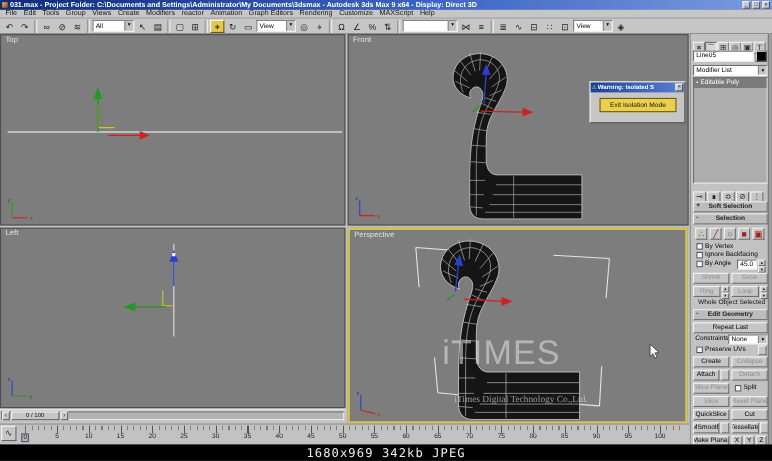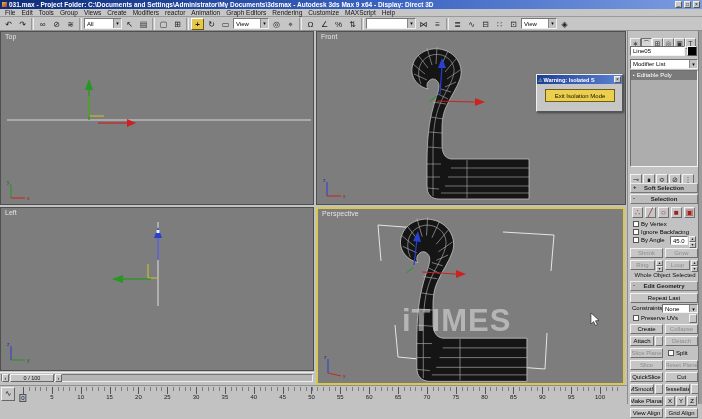--- a/index.html
+++ b/index.html
@@ -48,21 +48,21 @@
 .spin span{flex:1;font-size:4px;line-height:4px;text-align:center;background:#c6c6c6;border:1px solid;border-color:#eee #666 #666 #eee;color:#222}
 .note{position:absolute;font-size:6px;color:#111;text-align:center;width:100%}
 .pscroll{position:absolute;left:70px;top:0;width:4px;height:373px;background:#9c9c9c;border-left:1px solid #7a7a7a}
 
 .dlg{position:absolute;background:#c6c6c6;border:1px solid;border-color:#f0f0f0 #555 #555 #f0f0f0;box-shadow:1px 1px 2px rgba(0,0,0,.45);z-index:20}
 .dlg-t{height:9px;background:linear-gradient(90deg,#1c3f96,#5c82d2);display:flex;align-items:center;padding:0 1px;gap:1px}
 .dlg-ico{font-size:5px;color:#cfe07a}
 .dlg-title{color:#fff;font-size:5.5px;font-weight:bold;flex:1;white-space:nowrap;overflow:hidden}
 .dlg-btn{position:absolute;left:8px;top:14px;width:70px;height:13px;background:#eccf4e;border:1px solid #6d5c14;font-size:6px;color:#141400;font-family:inherit;cursor:default}
 
-.wm-logo{position:absolute;left:84px;top:96px;font-size:31px;font-weight:bold;color:rgba(228,228,228,.55);letter-spacing:1px;z-index:8;line-height:1}
+.wm-logo{position:absolute;left:84px;top:96px;font-size:31px;font-weight:normal;color:rgba(228,228,228,.55);letter-spacing:1px;z-index:8;line-height:1}
 .wm-cn{position:absolute;left:90px;top:134px;font-size:11px;color:rgba(218,218,218,.55);letter-spacing:1px;z-index:8}
 .wm-en{position:absolute;left:95px;top:148px;font-size:8.5px;color:rgba(228,228,228,.62);font-family:"Liberation Serif",serif;z-index:8}
 
 .tslider{position:absolute;left:0;top:372px;width:314px;height:10px;background:#c2c2c2;border-top:1px solid #ededed}
 .tsgroove{position:absolute;left:1px;top:1px;width:312px;height:8px;background:#b4b4b4;border:1px solid;border-color:#777 #eee #eee #777}
 .tsbtn{position:absolute;top:1px;height:8px;background:#c6c6c6;border:1px solid;border-color:#f2f2f2 #666 #666 #f2f2f2;font-size:5.5px;line-height:6px;text-align:center;color:#111}
 .trackbar{position:absolute;left:0;top:385px;width:627px;height:19px;background:#c2c2c2;border-top:1px solid #8f8f8f}
 .tkminor{position:absolute;left:23px;top:1px;width:597px;height:4px;background:repeating-linear-gradient(90deg,#7d7d7d 0 1px,transparent 1px 5.77px)}
 .tkmajor{position:absolute;left:23px;top:1px;width:597px;height:7px;background:repeating-linear-gradient(90deg,#555 0 1px,transparent 1px 28.85px)}
 .tklabels span{position:absolute;top:8px;transform:translateX(-50%);font-size:6px;color:#222}
@@ -247,20 +247,21 @@
         <line x1="10" y1="164" x2="10" y2="150" stroke="#2b3fd0" stroke-width="1"></line>
         <line x1="10" y1="164" x2="23" y2="167" stroke="#cc2222" stroke-width="1"></line>
         <text x="6" y="150" font-size="5" fill="#223399">z</text>
         <text x="25" y="169" font-size="5" fill="#992222">x</text>
       </g>
       <g transform="translate(272,104)">
         <polygon points="1,0 1,11 3.6,8.6 5.5,12.5 7.3,11.6 5.4,7.8 9,7.4" fill="#fff" stroke="#000" stroke-width="0.5"></polygon>
       </g>
     </svg>
     <span class="wm-logo">iTIMES</span>
+    <span class="wm-en">iTimes Digital Technology Co.,Ltd.</span>
   </div>
 
   <div class="panel">
     <div class="abs" style="left:2px;top:1px"><span class="tabbtn">∗</span><span class="tabbtn pressed">⌒</span><span class="tabbtn">⊞</span><span class="tabbtn">◎</span><span class="tabbtn">▣</span><span class="tabbtn">T</span></div>
     <div class="fld" style="left:2px;top:15px;width:55px;height:10px">
         <span>Line05</span>
       </div>
     <div class="swatch" style="left:59px;top:15px;width:10px;height:10px"></div>
     <div class="fld" style="left:2px;top:28px;width:68px;height:10px">
       <span>Modifier List</span>
@@ -393,13 +394,14 @@
         <span style="left: 426.9px;">70</span>
         <span style="left: 455.75px;">75</span>
         <span style="left: 484.6px;">80</span>
         <span style="left: 513.45px;">85</span>
         <span style="left: 542.3px;">90</span>
         <span style="left: 571.15px;">95</span>
         <span style="left: 600px;">100</span>
       </div>
   </div>
 
+  <div class="caption">1680x969 342kb JPEG</div>
 </div>
 
 </body></html>

